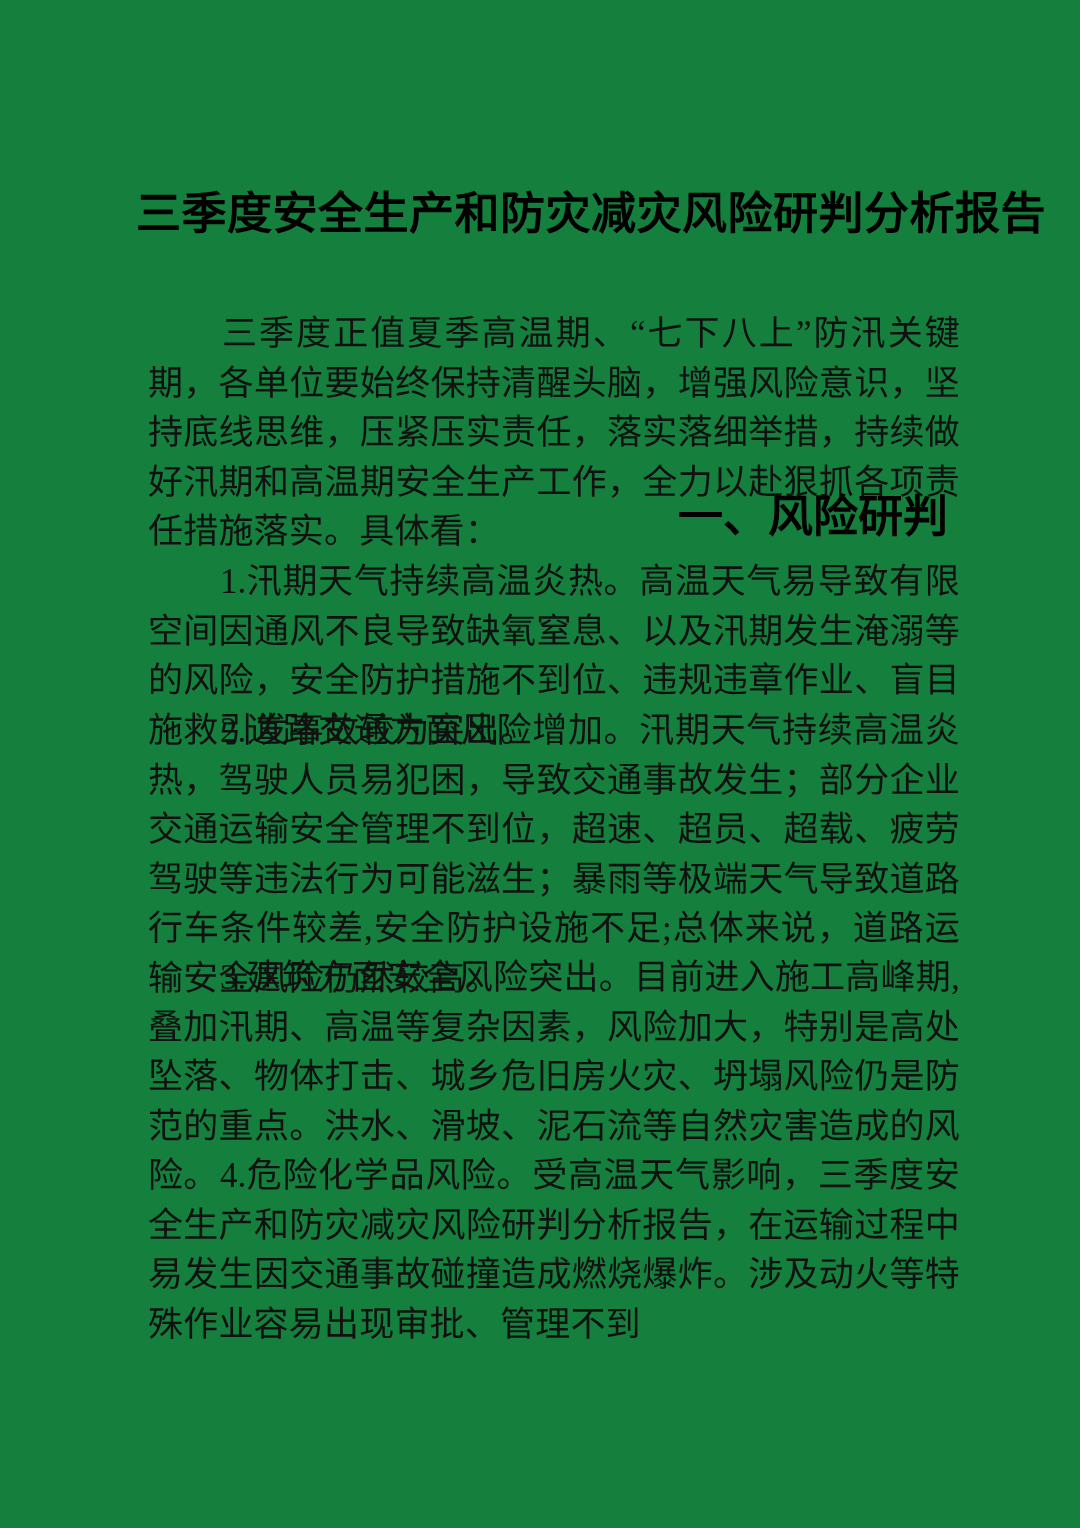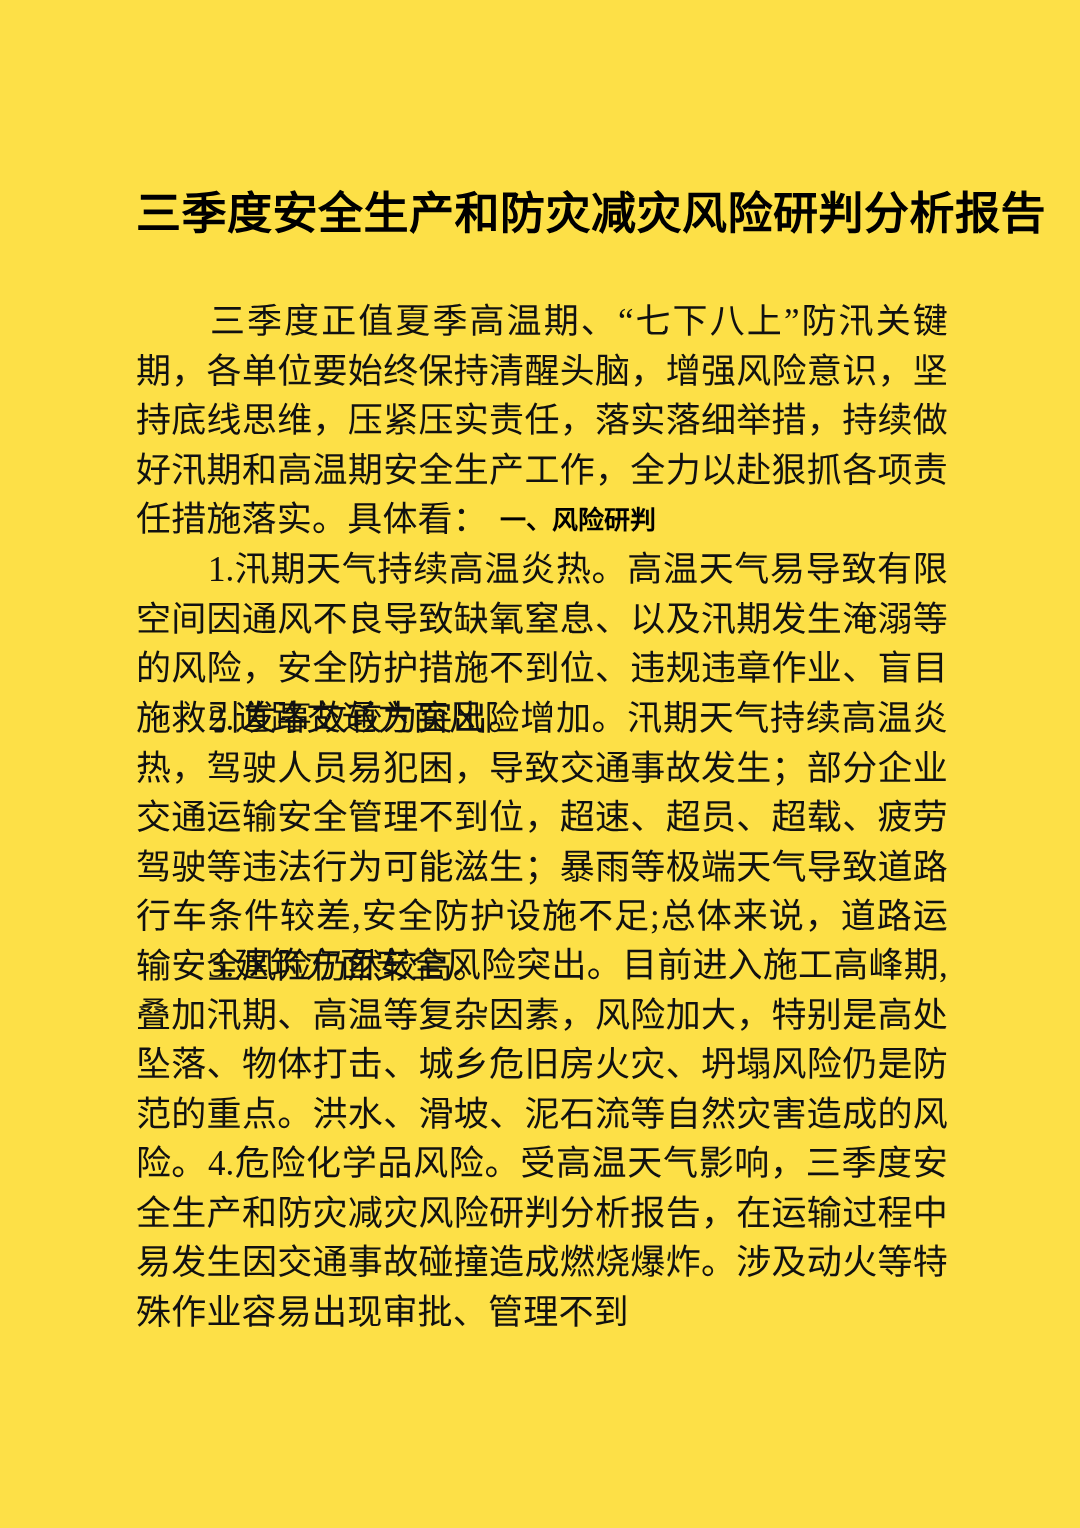--- a/index.html
+++ b/index.html
@@ -6,21 +6,21 @@
   html, body {
     margin: 0;
     padding: 0;
     background: #ffffff;
   }
 
   .page {
     position: relative;
     width: 1080px;
     height: 1528px;
-    background: #fde047;
+    background: #15803d;
     margin: 0 auto;
     overflow: hidden;
     box-sizing: border-box;
   }
 
   .doc-body {
     position: absolute;
     left: 136px;
     top: 0;
     width: 812px;
@@ -43,21 +43,21 @@
     letter-spacing: 0.5px;
     color: #000000;
     white-space: nowrap;
   }
 
   
   .para {
     position: absolute;
     left: 0;
     width: 812px;
-    margin: 0;
+    margin: 12px;
     padding: 0;
     font-family: "Liberation Serif", "DejaVu Serif", serif;
     font-size: 35px;
     line-height: 49.5px;
     color: #111111;
     text-align: justify;
     text-justify: inter-character;
     text-align-last: left;
     letter-spacing: 0.2px;
     word-break: break-all;
@@ -68,26 +68,26 @@
     width: 72px;
   }
 
   
   .section-heading {
     position: absolute;
     left: 0;
     width: 812px;
     margin: 0;
     padding: 0;
-    font-family: Liberation Sans, sans-serif;
+    font-family: Liberation Mono, monospace;
     font-weight: 700;
-    font-size: 26px;
+    font-size: 45px;
     line-height: 49.5px;
     color: #000000;
-    text-align: center;
+    text-align: right;
     white-space: nowrap;
   }
 
   .section-heading .indent {
     display: inline-block;
     width: 72px;
   }
 
   
   #para-intro        { top: 297px;  }

